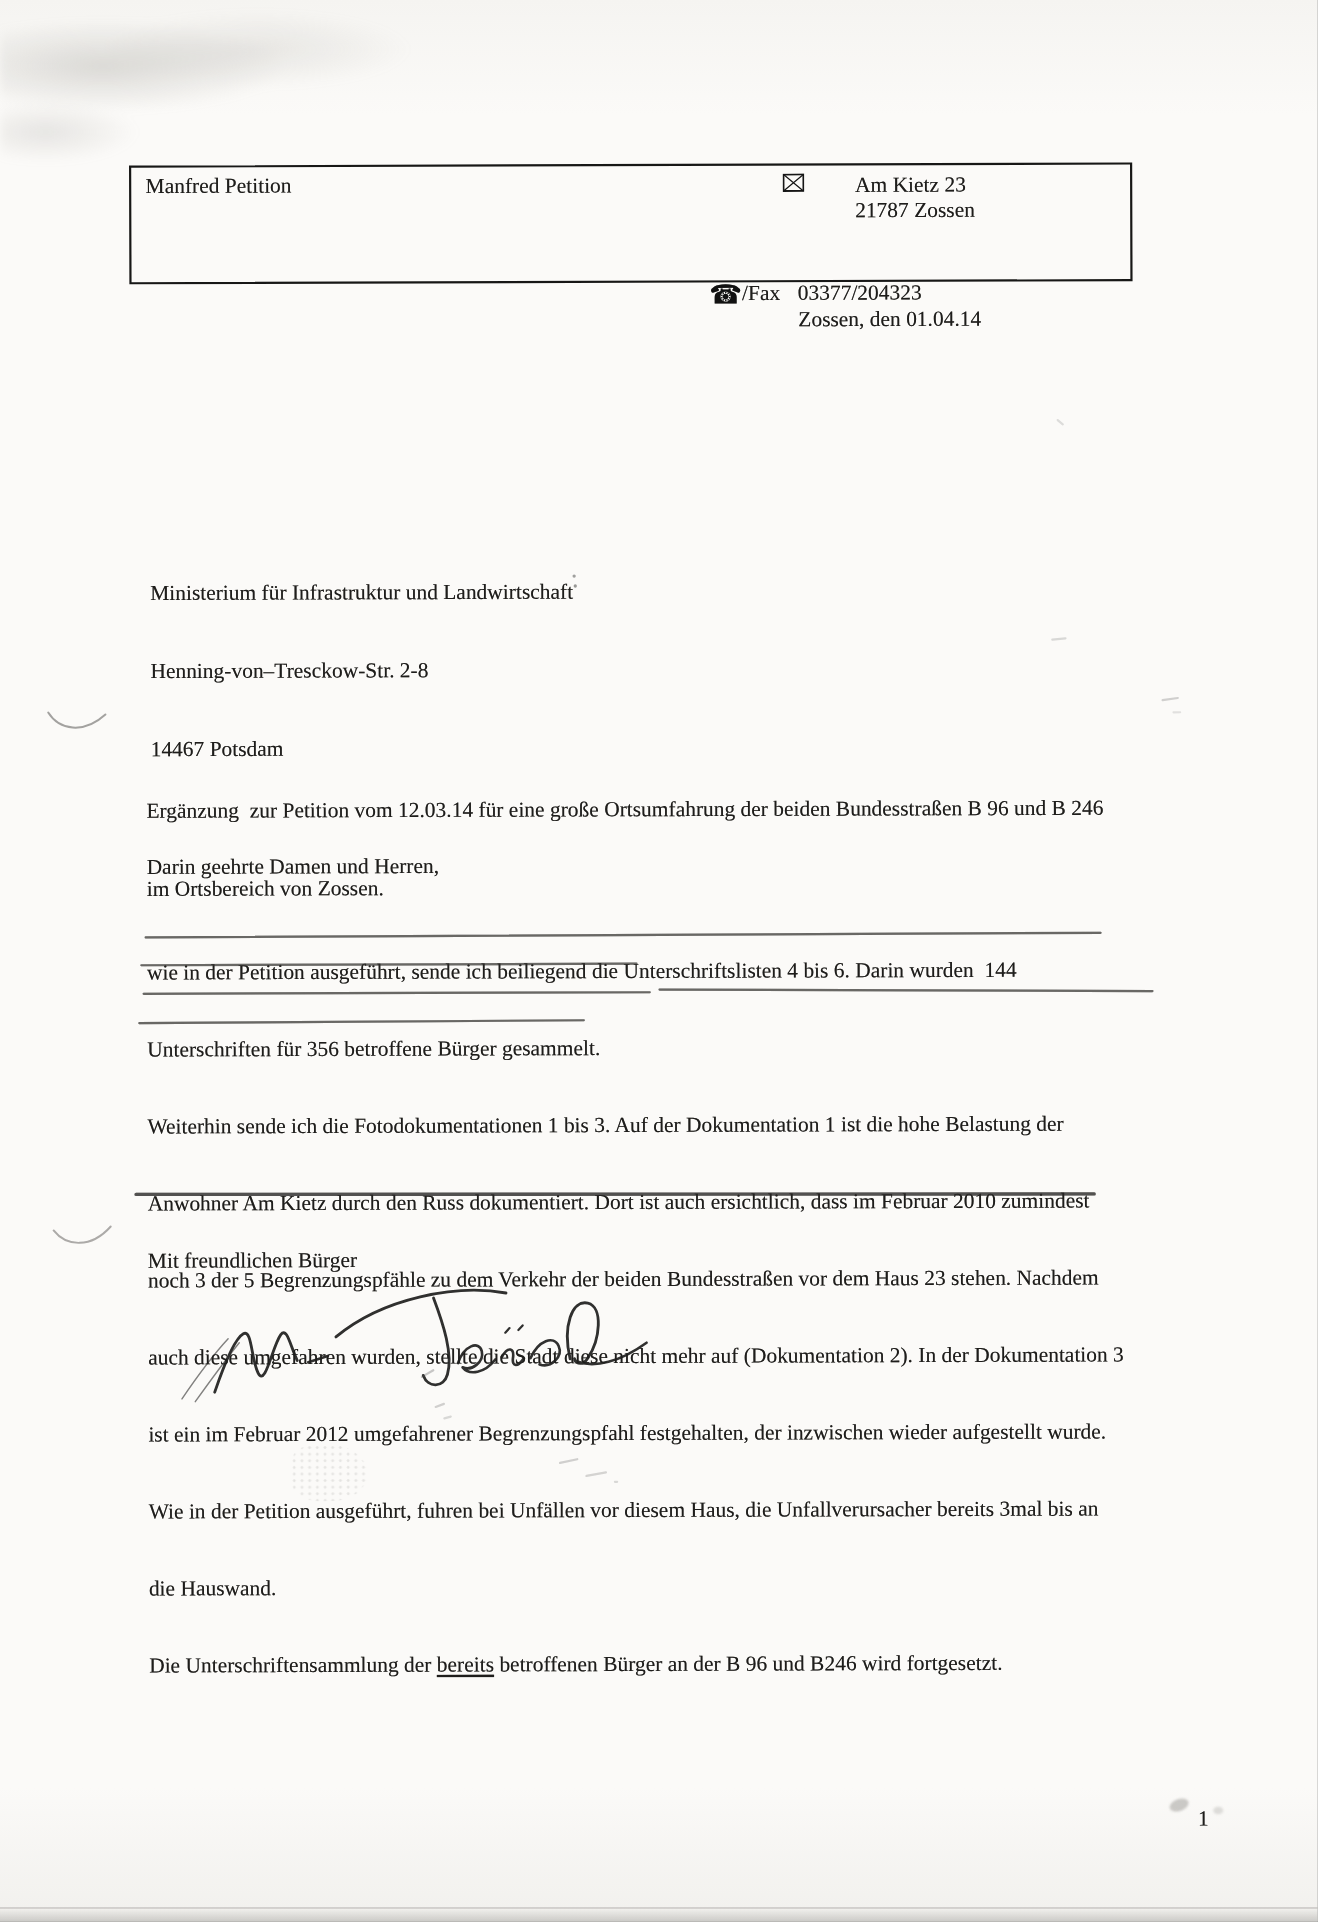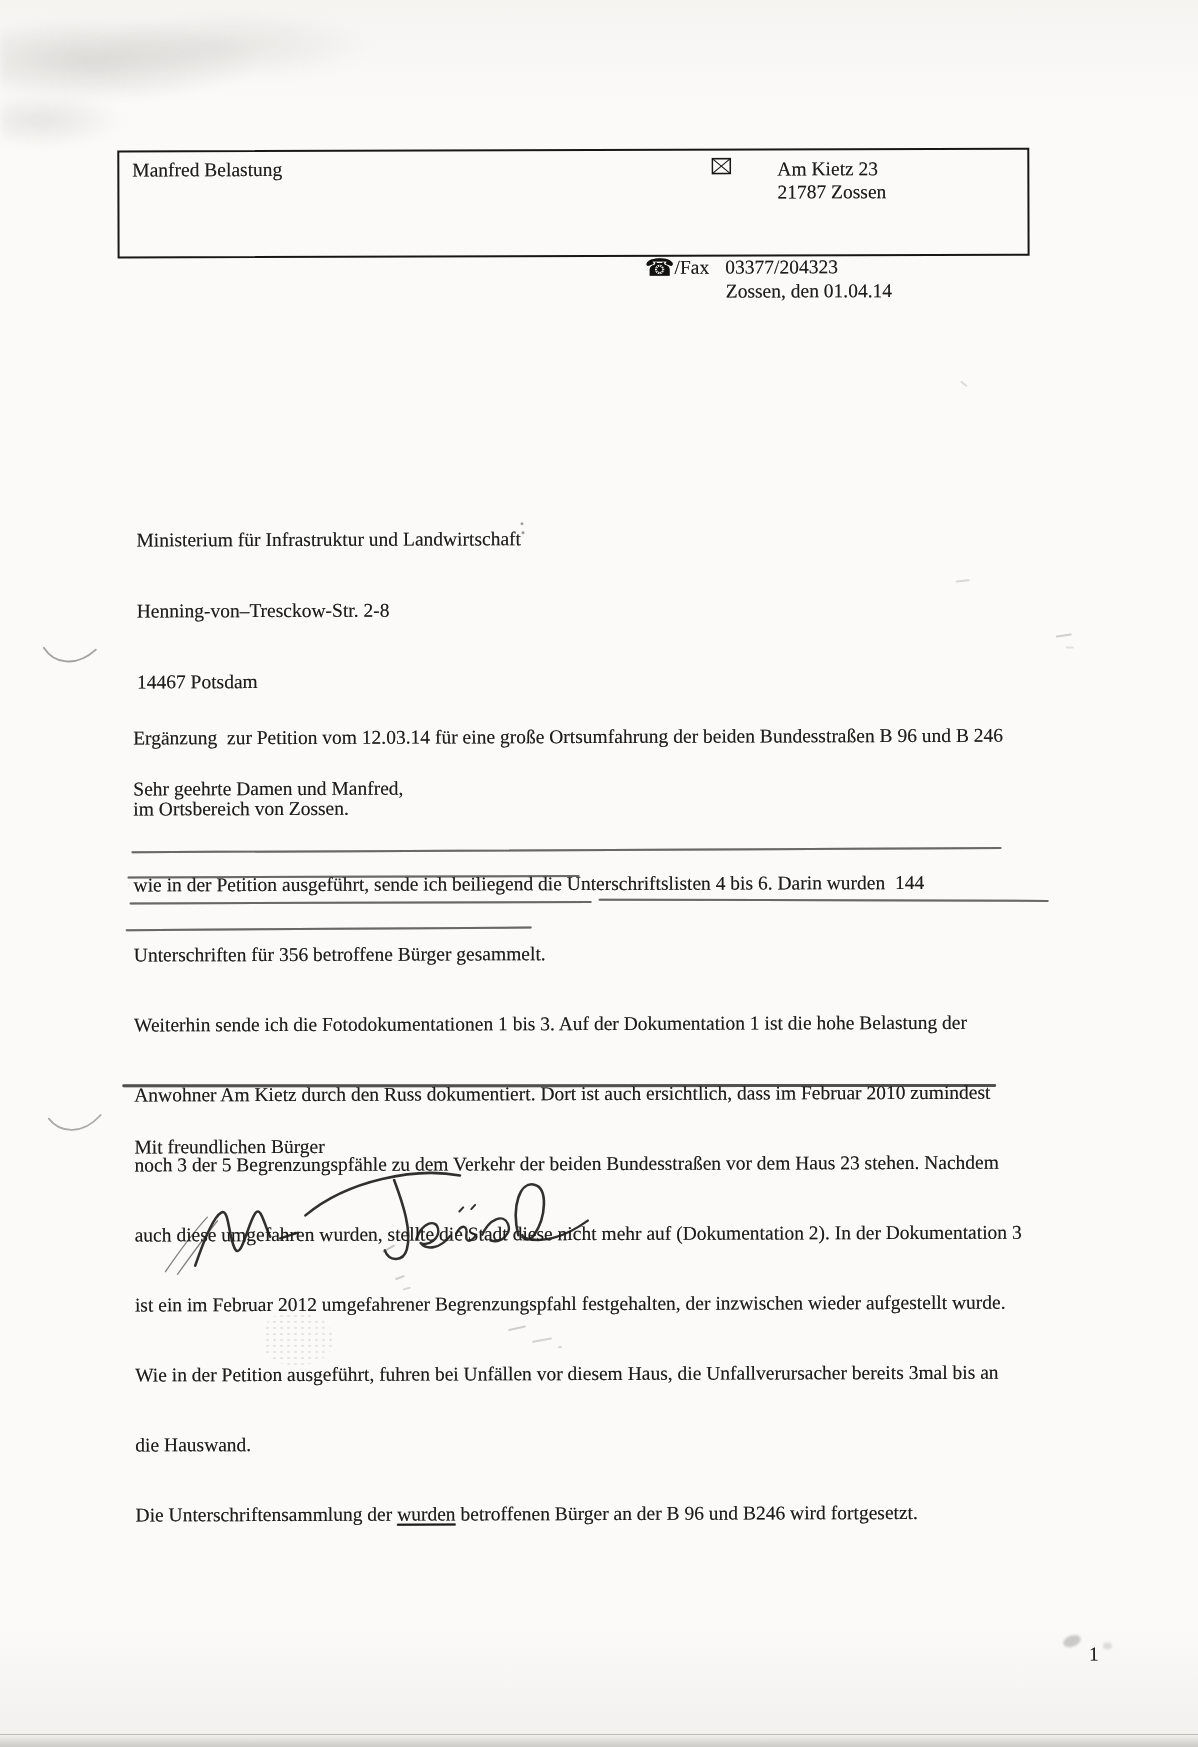--- a/index.html
+++ b/index.html
@@ -49,21 +49,21 @@
 </style>
 </head>
 <body>
 
 <div class="page">
   <div class="abs mottle"></div>
 
   <div class="tilt">
 
     <div class="abs sender-box"></div>
-    <div class="abs txt" style="left:134px; top:158px;">Manfred Belastung</div>
+    <div class="abs txt" style="left:134px; top:158px;">Manfred Petition</div>
 
     <svg class="abs" style="left:713px; top:158px;" width="20" height="17" viewBox="0 0 20 17">
       <rect x="1" y="1" width="18" height="15" fill="none" stroke="#161616" stroke-width="1.6"></rect>
       <path d="M1,1 L19,16 M19,1 L1,16" stroke="#161616" stroke-width="1.1" fill="none"></path>
     </svg>
     <div class="abs txt" style="left:779px; top:159px;">Am Kietz 23</div>
     <div class="abs txt" style="left:779px; top:182px;">21787 Zossen</div>
 
     <div class="abs txt phone-row" style="left:646px; top:221px;">
       <span class="phone-glyph">☎</span><span>/Fax</span>
@@ -76,33 +76,33 @@
       <div>Ministerium für Infrastruktur und Landwirtschaft</div>
       <div>Henning-von–Tresckow-Str. 2-8</div>
       <div>14467 Potsdam</div>
     </div>
 
     <div class="abs txt subject" style="left:133px; top:679px; width:980px;">
       <div>Ergänzung  zur Petition vom 12.03.14 für eine große Ortsumfahrung der beiden Bundesstraßen B 96 und B 246</div>
       <div>im Ortsbereich von Zossen.</div>
     </div>
 
-    <div class="abs txt" style="left:133px; top:777px;">Sehr geehrte Damen und Manfred,</div>
+    <div class="abs txt" style="left:133px; top:777px;">Darin geehrte Damen und Herren,</div>
 
     <div class="abs txt" style="left:133px; top:827px; width:985px;">
       <div class="line">wie in der Petition ausgeführt, sende ich beiliegend die Unterschriftslisten 4 bis 6. Darin wurden  144</div>
       <div class="line">Unterschriften für 356 betroffene Bürger gesammelt.</div>
       <div class="line">Weiterhin sende ich die Fotodokumentationen 1 bis 3. Auf der Dokumentation 1 ist die hohe Belastung der</div>
       <div class="line">Anwohner Am Kietz durch den Russ dokumentiert. Dort ist auch ersichtlich, dass im Februar 2010 zumindest</div>
       <div class="line">noch 3 der 5 Begrenzungspfähle zu dem Verkehr der beiden Bundesstraßen vor dem Haus 23 stehen. Nachdem</div>
       <div class="line">auch diese umgefahren wurden, stellte die Stadt diese nicht mehr auf (Dokumentation 2). In der Dokumentation 3</div>
       <div class="line">ist ein im Februar 2012 umgefahrener Begrenzungspfahl festgehalten, der inzwischen wieder aufgestellt wurde.</div>
       <div class="line">Wie in der Petition ausgeführt, fuhren bei Unfällen vor diesem Haus, die Unfallverursacher bereits 3mal bis an</div>
       <div class="line">die Hauswand.</div>
-      <div class="line"><span>Die Unterschriftensammlung der </span><span class="word-underline">wurden</span><span> betroffenen Bürger an der B 96 und B246 wird fortgesetzt.</span></div>
+      <div class="line"><span>Die Unterschriftensammlung der </span><span class="word-underline">bereits</span><span> betroffenen Bürger an der B 96 und B246 wird fortgesetzt.</span></div>
     </div>
 
     <div class="hand-underline" style="left:131px; top:849px; width:870px; transform:rotate(-.1deg);"></div>
     <div class="hand-underline" style="left:127px; top:875px; width:452px;"></div>
     <div class="hand-underline" style="left:129px; top:901px; width:462px;"></div>
     <div class="hand-underline" style="left:598px; top:900px; width:450px; transform:rotate(.35deg);"></div>
     <div class="hand-underline" style="left:125px; top:927px; width:406px; transform:rotate(-.2deg);"></div>
     <div class="hand-underline" style="left:121px; top:1084px; width:874px; height:2.5px; background:rgba(40,39,37,.8); transform:rotate(.15deg);"></div>
 
     <div class="abs txt" style="left:133px; top:1135px;">Mit freundlichen Bürger</div>

